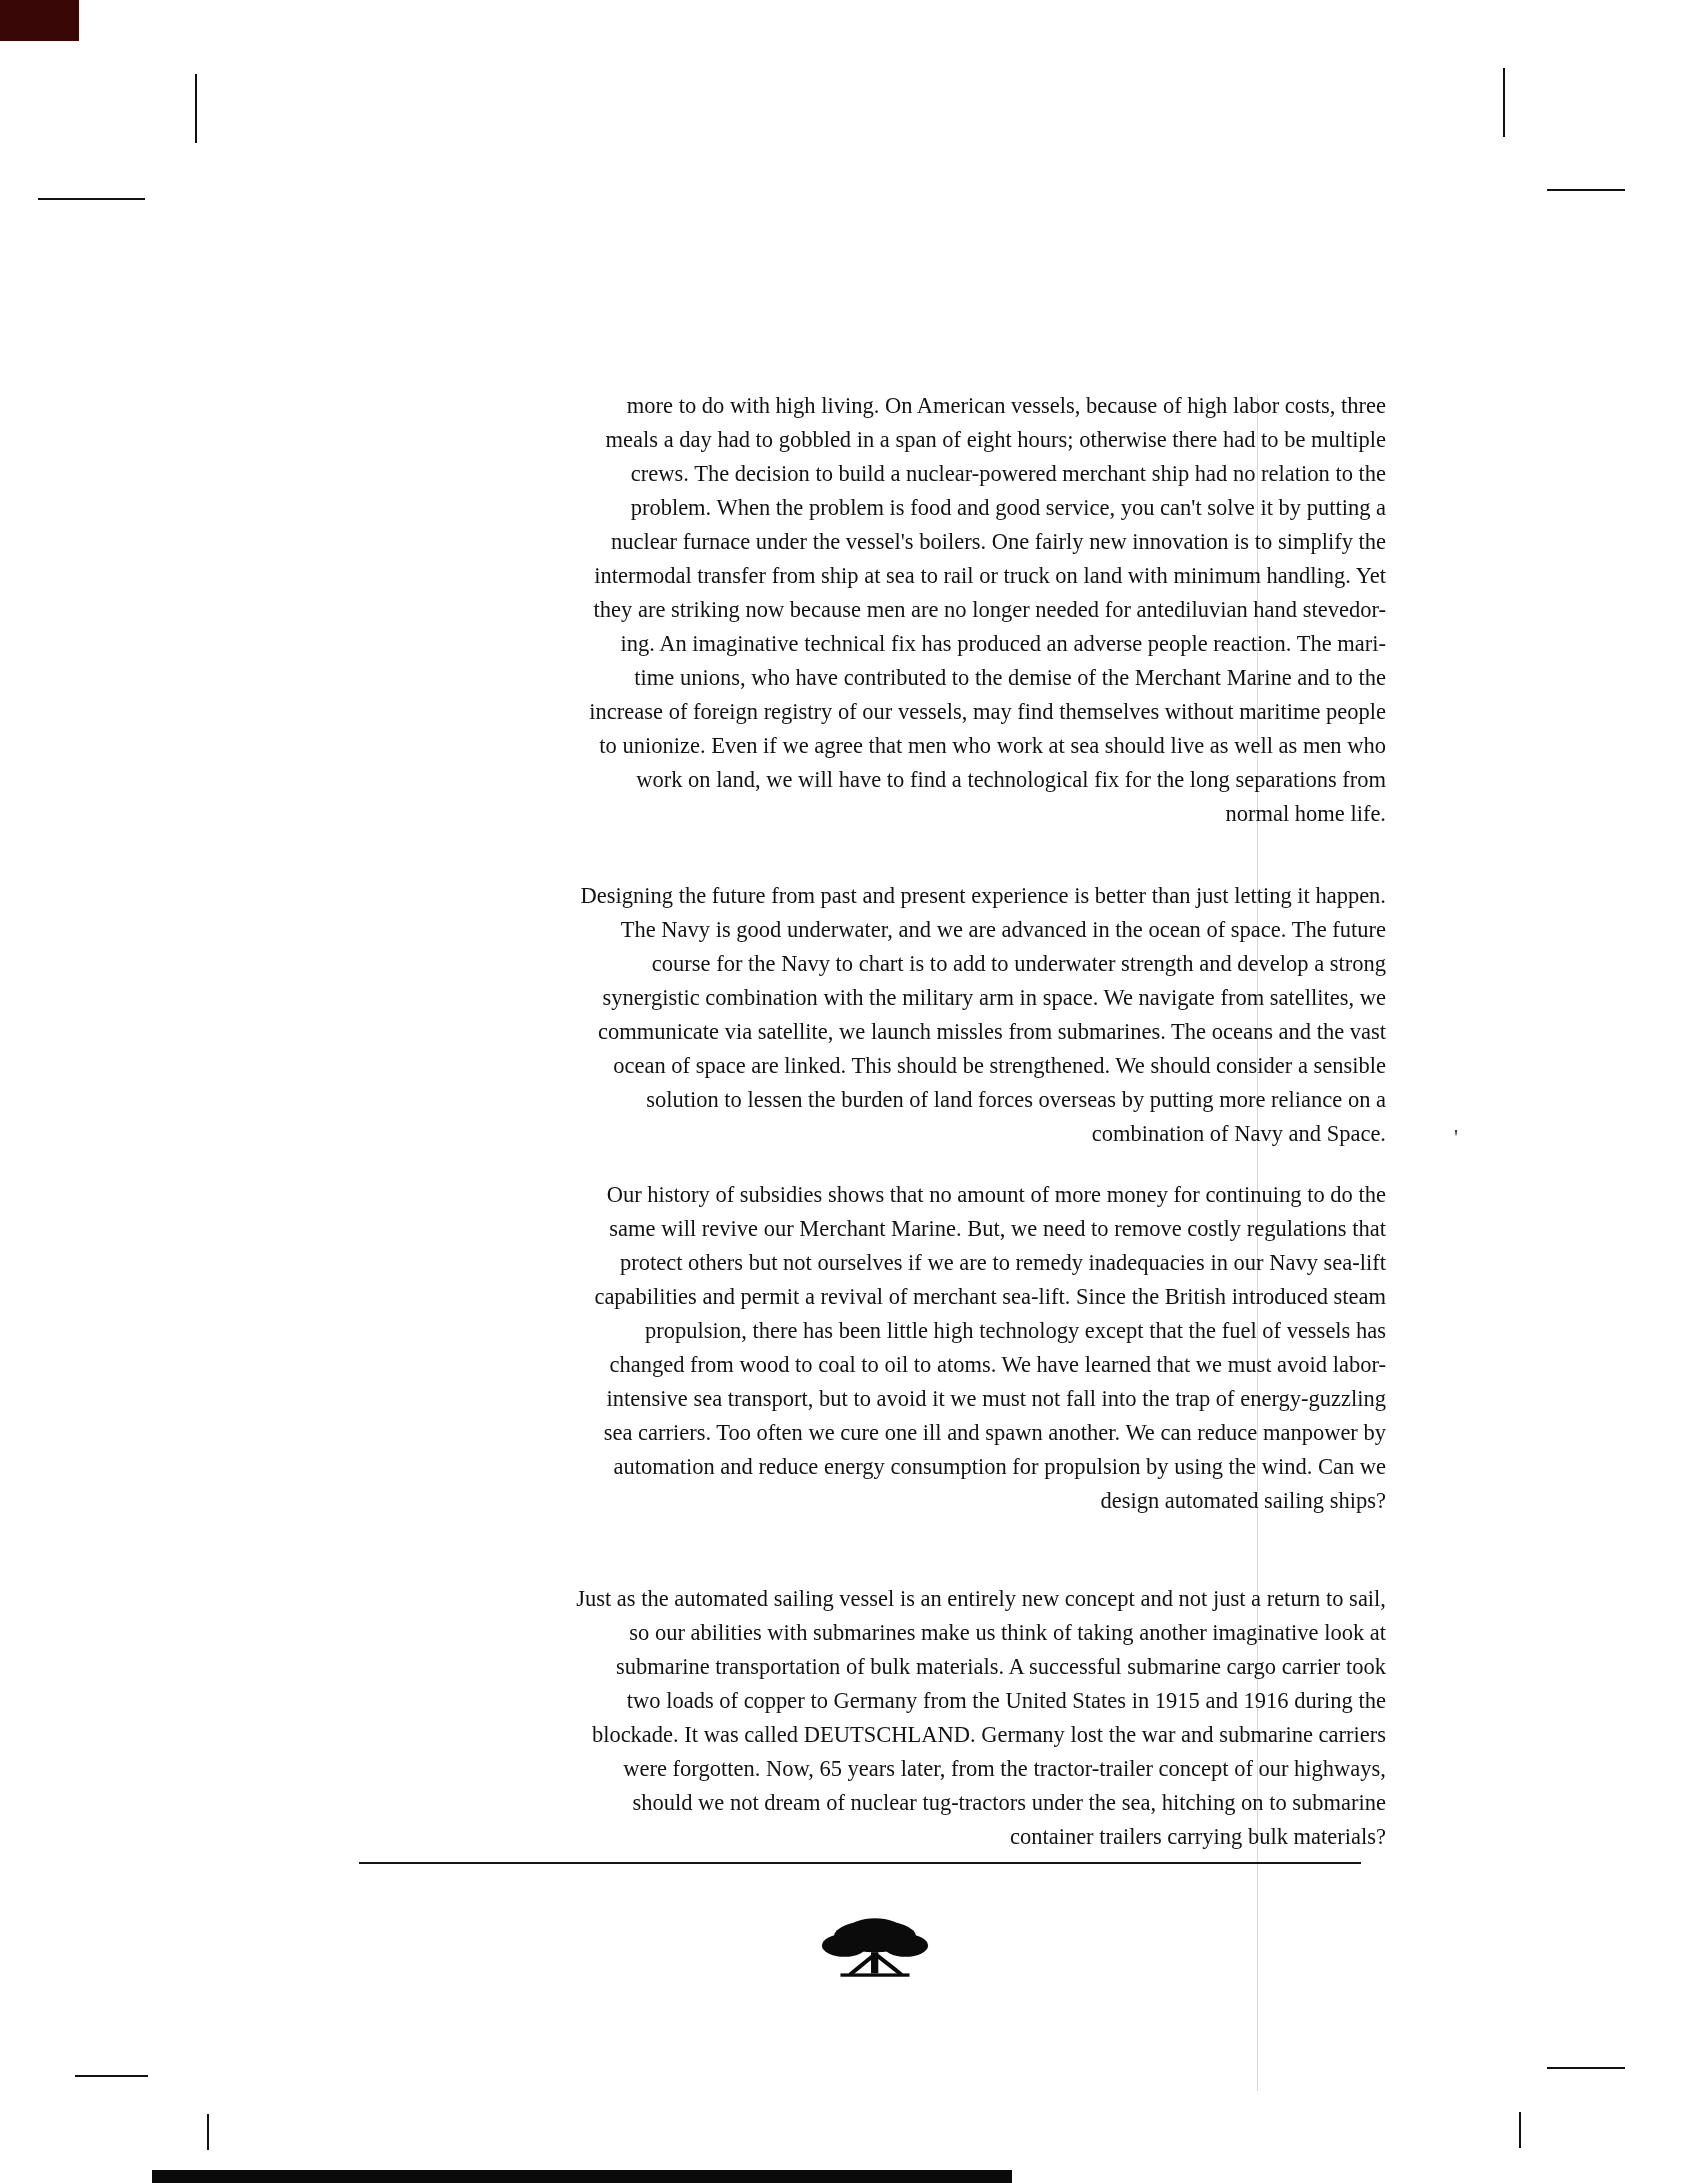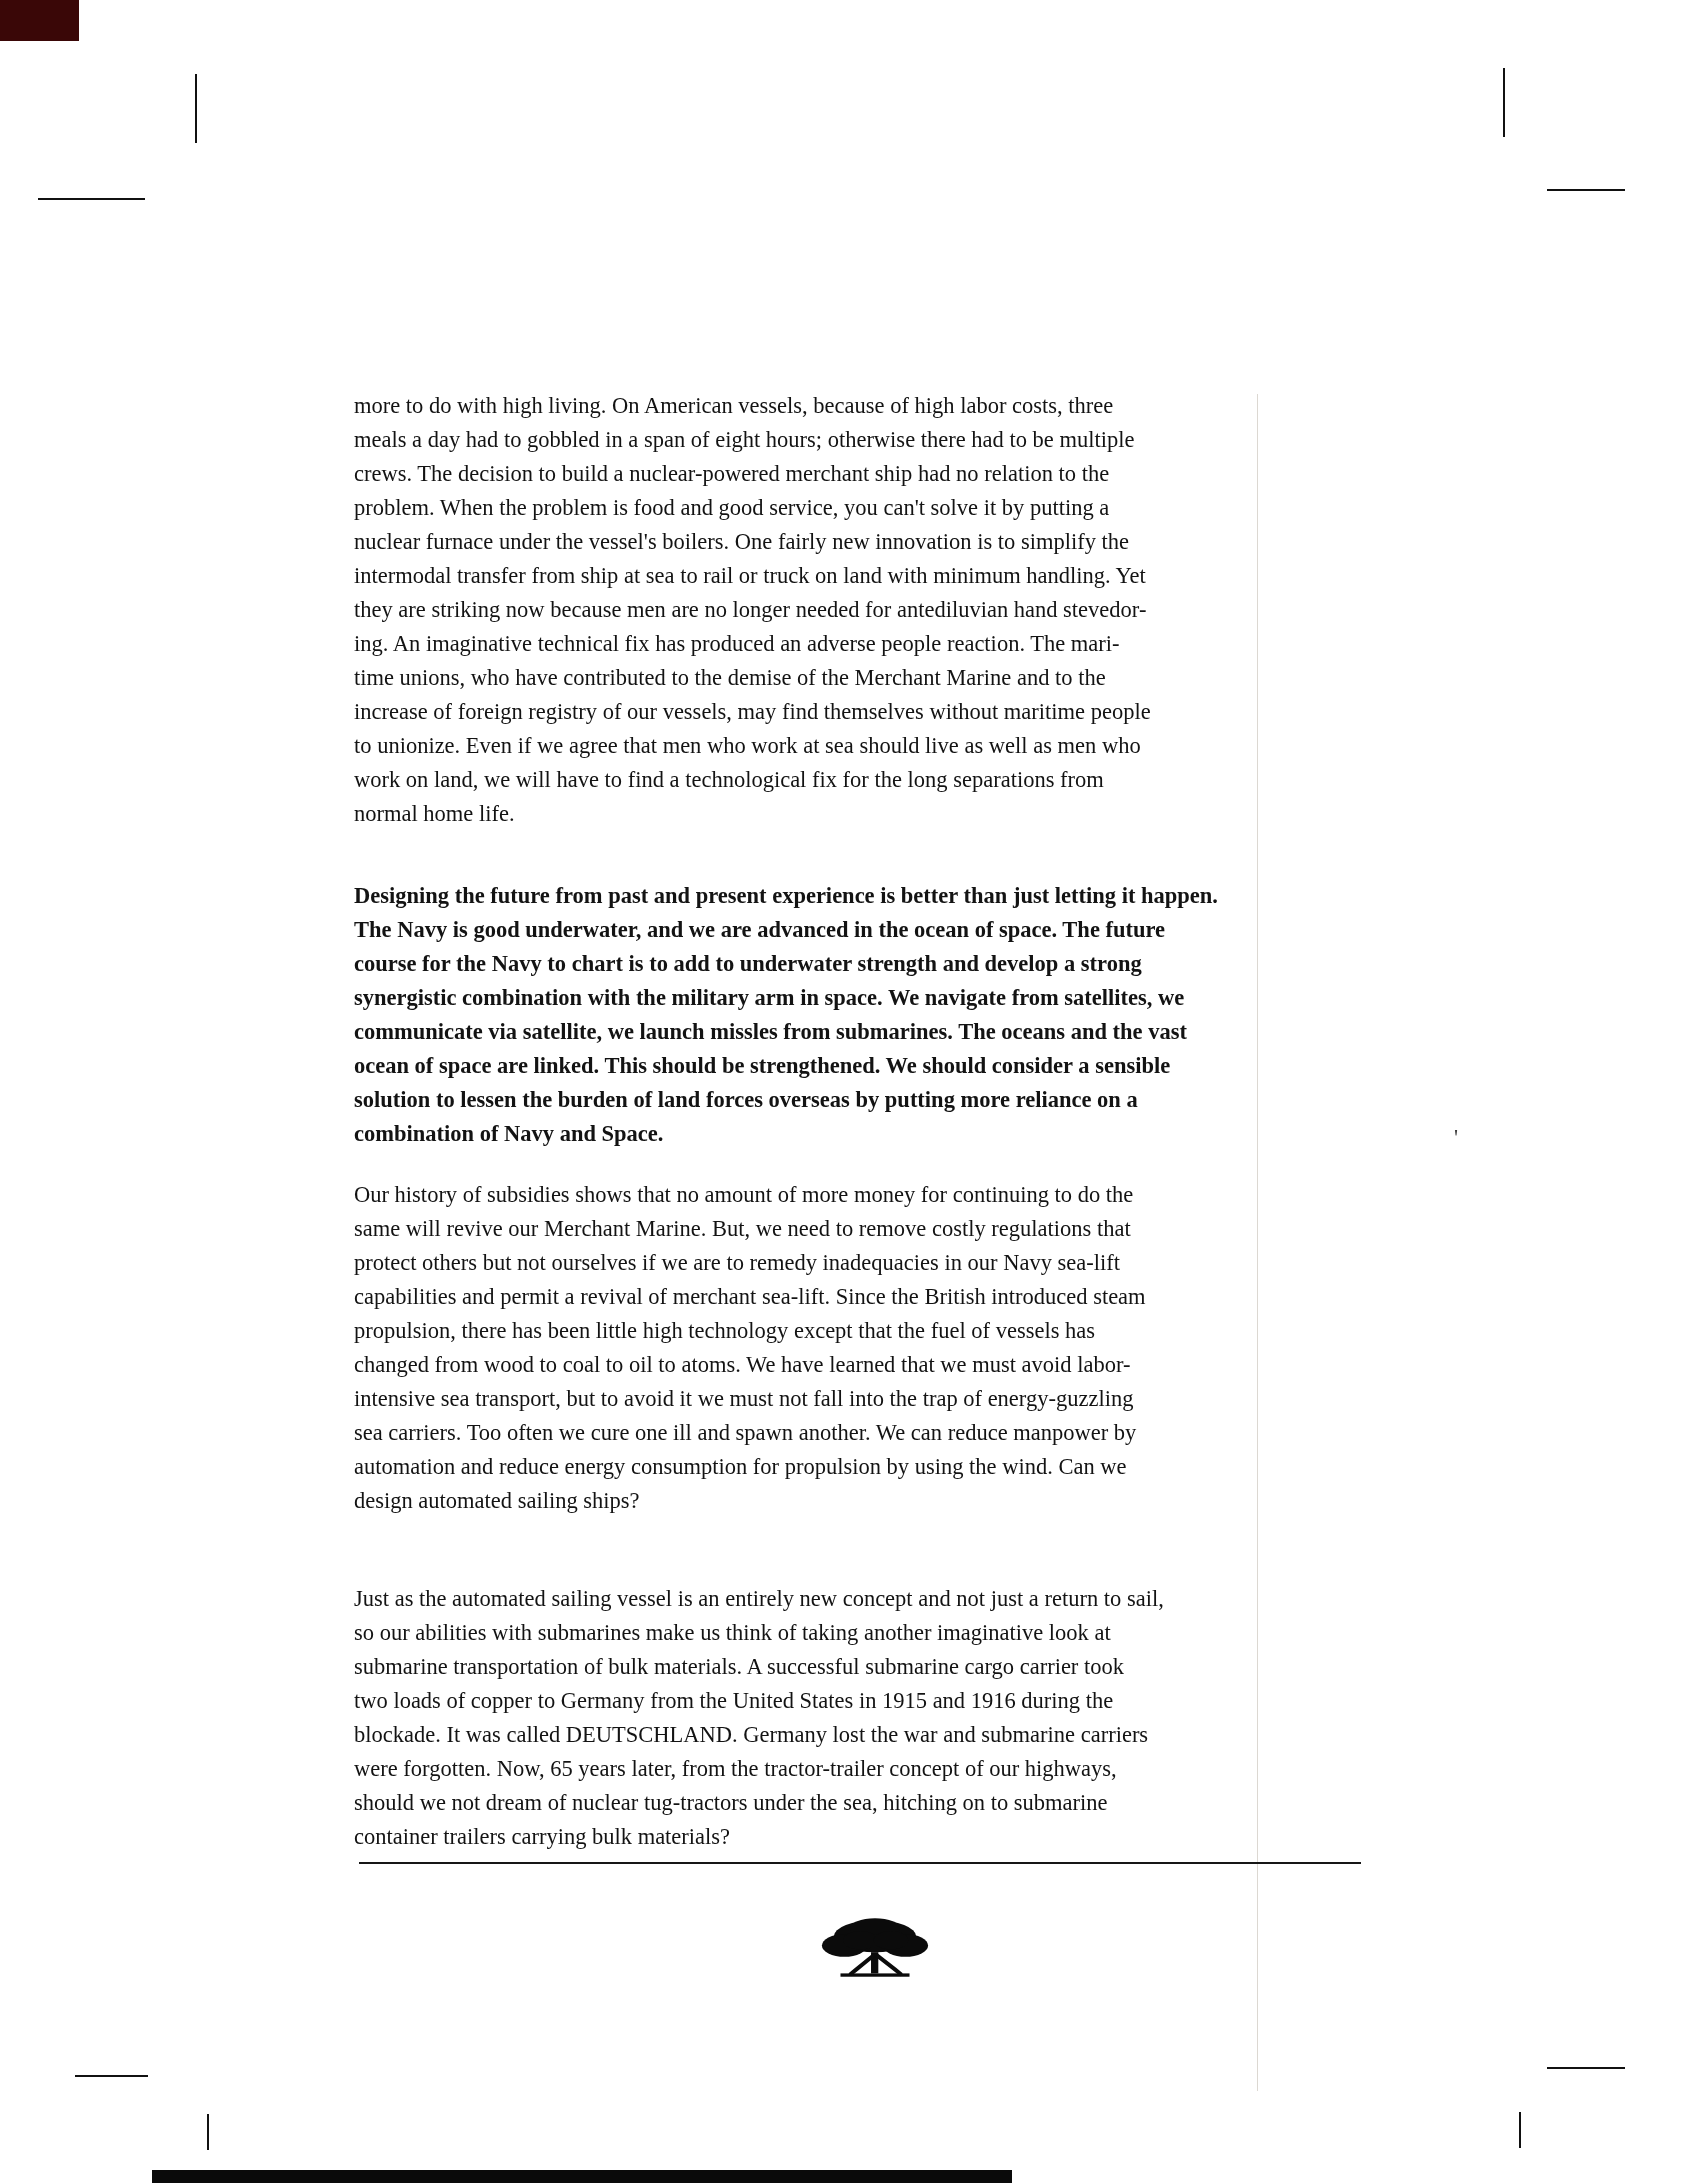--- a/index.html
+++ b/index.html
@@ -63,22 +63,23 @@
     left: 354px;
     top: 389px;
     width: 1032px;
     color: #131313;
     font-size: 22.5px;
     line-height: 34px;
   }
   .text-col p {
     margin: 0;
     white-space: pre-line;
+    text-align: right;
   }
-  .text-col p.p2 { margin-top: 48px; font-weight: bold; }
+  .text-col p.p2 { margin-top: 48px; }
   .text-col p.p3 { margin-top: 26.5px; }
   .text-col p.p4 { margin-top: 64px; }
   
   .divider-rule {
     position: absolute;
     left: 359px;
     top: 1862px;
     width: 1002px;
     height: 2px;
     background: #161616;

